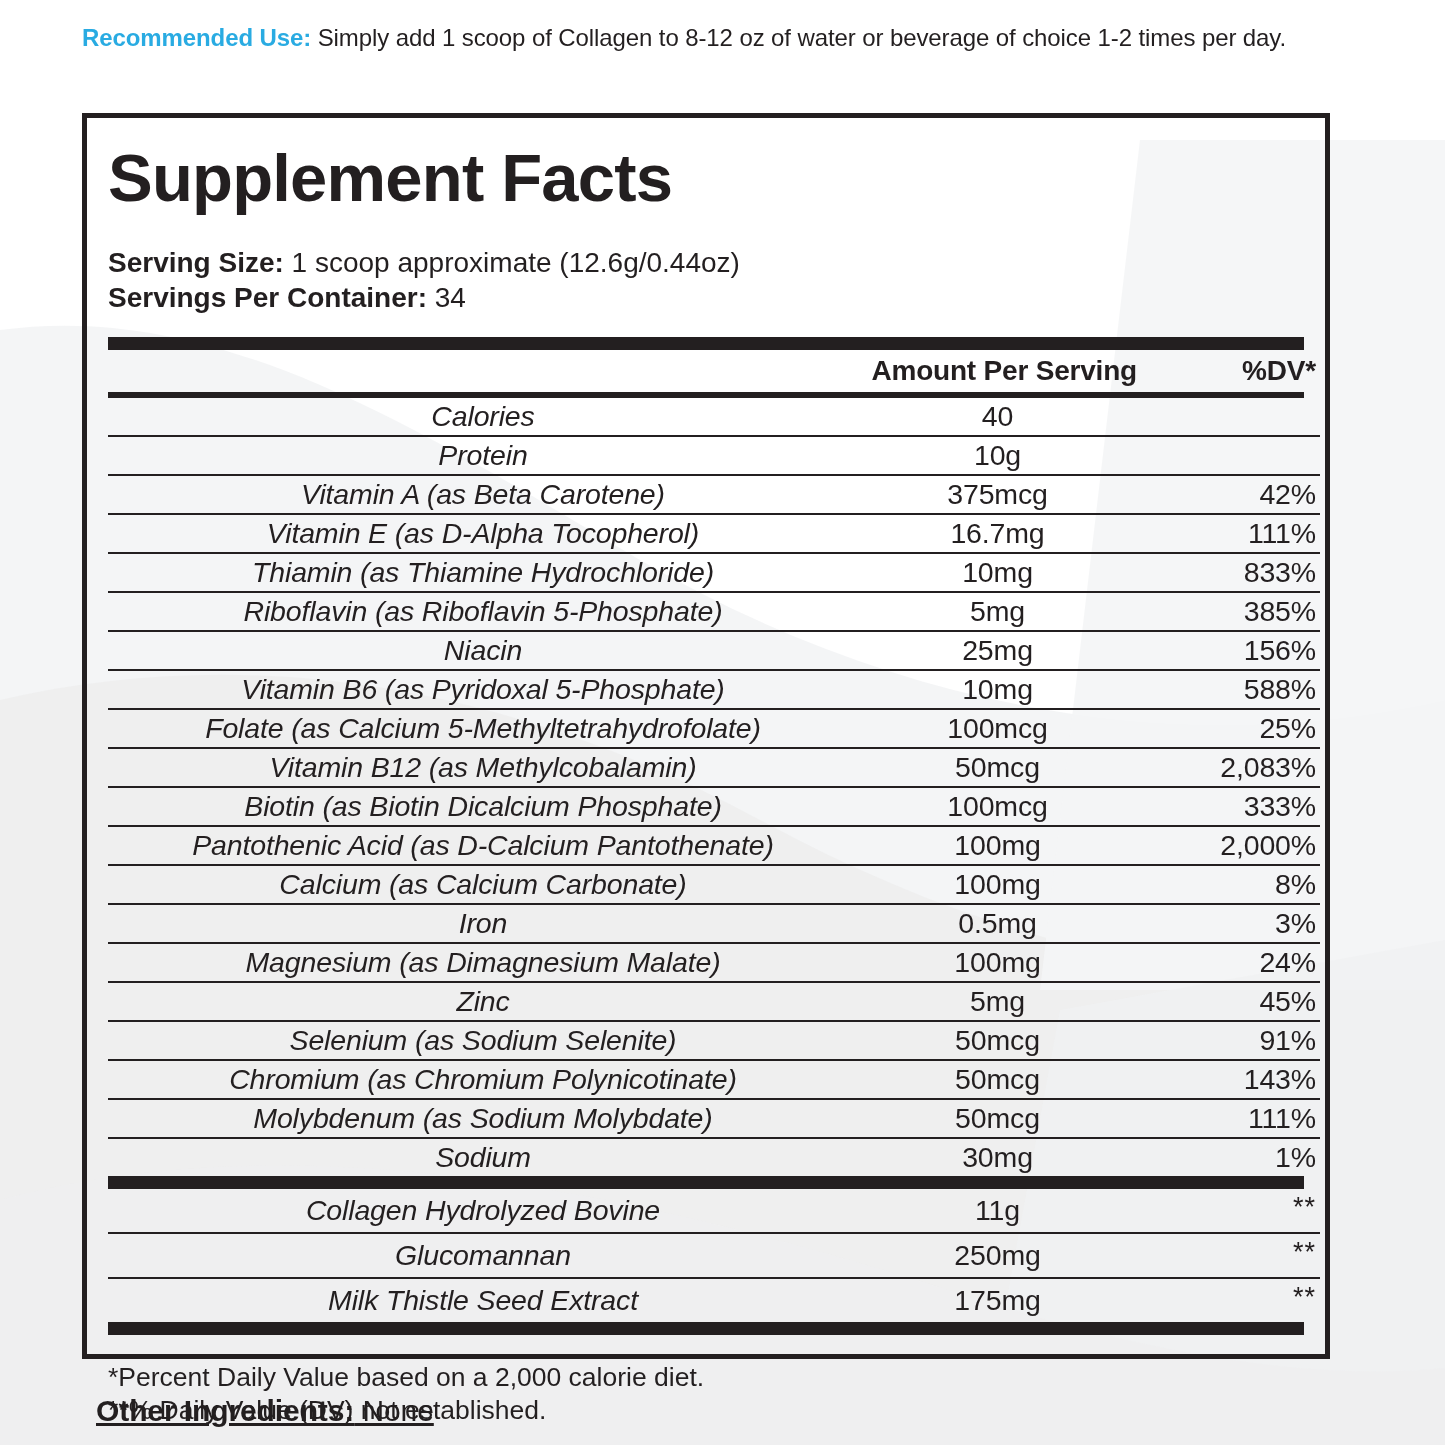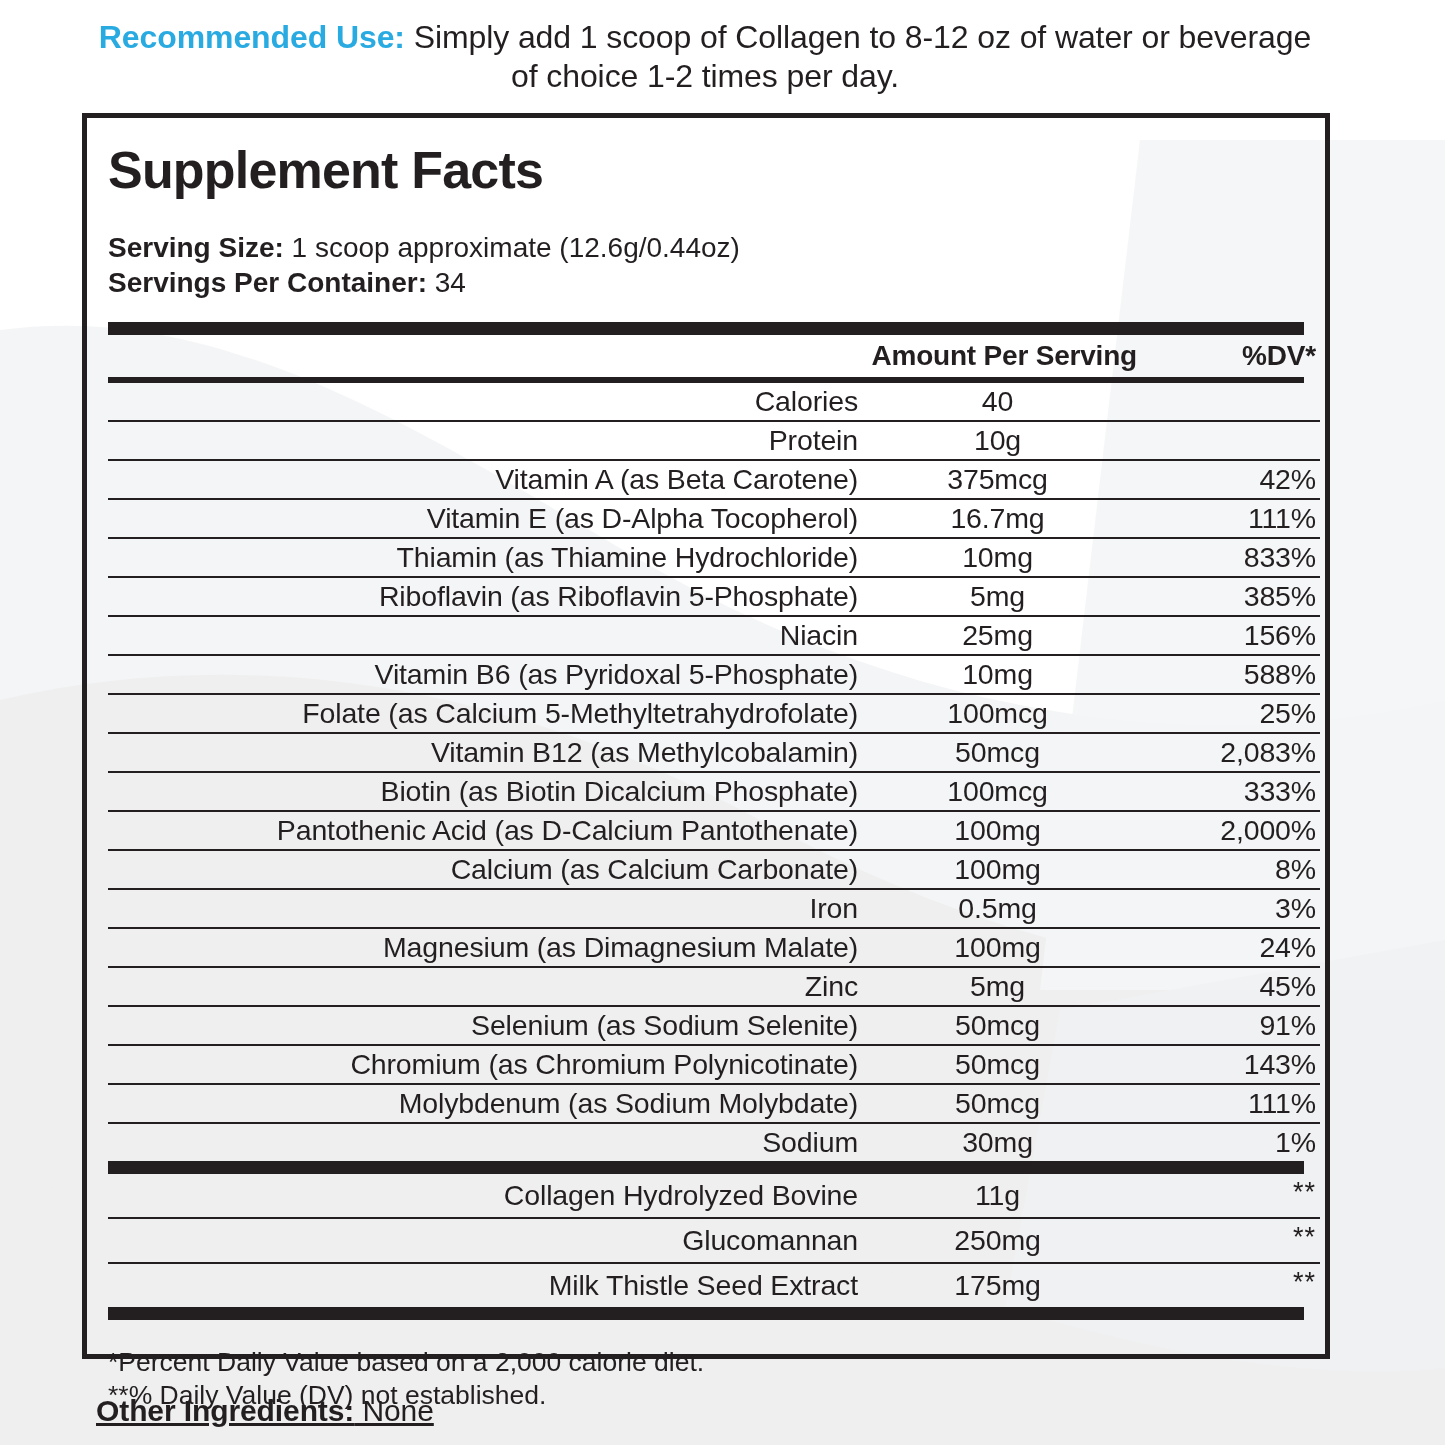--- a/index.html
+++ b/index.html
@@ -31,28 +31,27 @@
   #page {
     position: relative;
     z-index: 1;
     width: 1445px;
     height: 1445px;
   }
 
   
   #recommended-use {
     position: absolute;
-    left: 90px;
+    left: 82px;
     top: 18px;
     width: 1230px;
-    font-size: 32px;
+    font-size: 24px;
     line-height: 39px;
     letter-spacing: -0.1px;
     color: #231f20;
-    text-align: center;
   }
   #recommended-use .lead {
     color: #29abe2;
     font-weight: bold;
   }
 
   
   #supplement-facts-panel {
     position: absolute;
     left: 82px;
@@ -63,21 +62,21 @@
     background: transparent;
   }
 
   .panel-inner {
     position: relative;
     padding: 0 18px;
     height: 100%;
   }
 
   #panel-title {
-    font-size: 52px;
+    font-size: 67px;
     font-weight: bold;
     letter-spacing: -0.8px;
     line-height: 1;
     margin-top: 26px;
     margin-left: 3px;
     color: #231f20;
   }
 
   .serving-line {
     font-size: 28px;
@@ -138,21 +137,21 @@
   
   tr.nutrient-row td {
     font-size: 28.5px;
     height: 37px;
     line-height: 37px;
     border-top: 2px solid #231f20;
     letter-spacing: -0.15px;
     white-space: nowrap;
   }
   tr.nutrient-row.first-row td { border-top: 0; }
-  tr.nutrient-row td.name-col   { text-align: right; }
+  tr.nutrient-row td.name-col   { text-align: center; font-style: italic; }
   tr.nutrient-row td.amount-col { text-align: center; padding-right: 6px; }
   tr.nutrient-row td.dv-col     { text-align: right; padding-right: 4px; }
 
   td.dv-col .dagger {
     display: inline-block;
     vertical-align: 7px;
     font-size: 27px;
     letter-spacing: 1px;
   }
 

